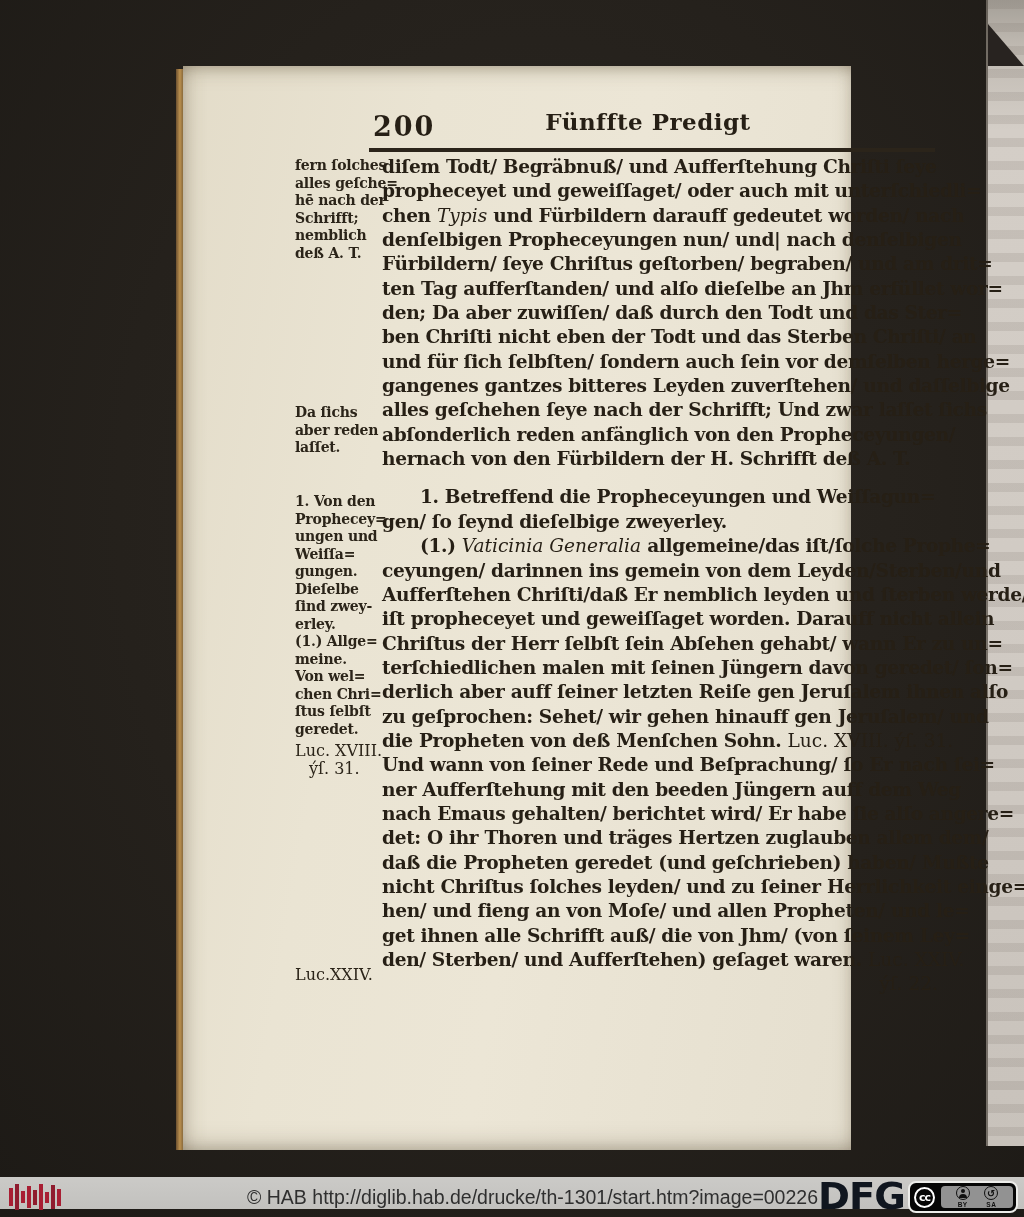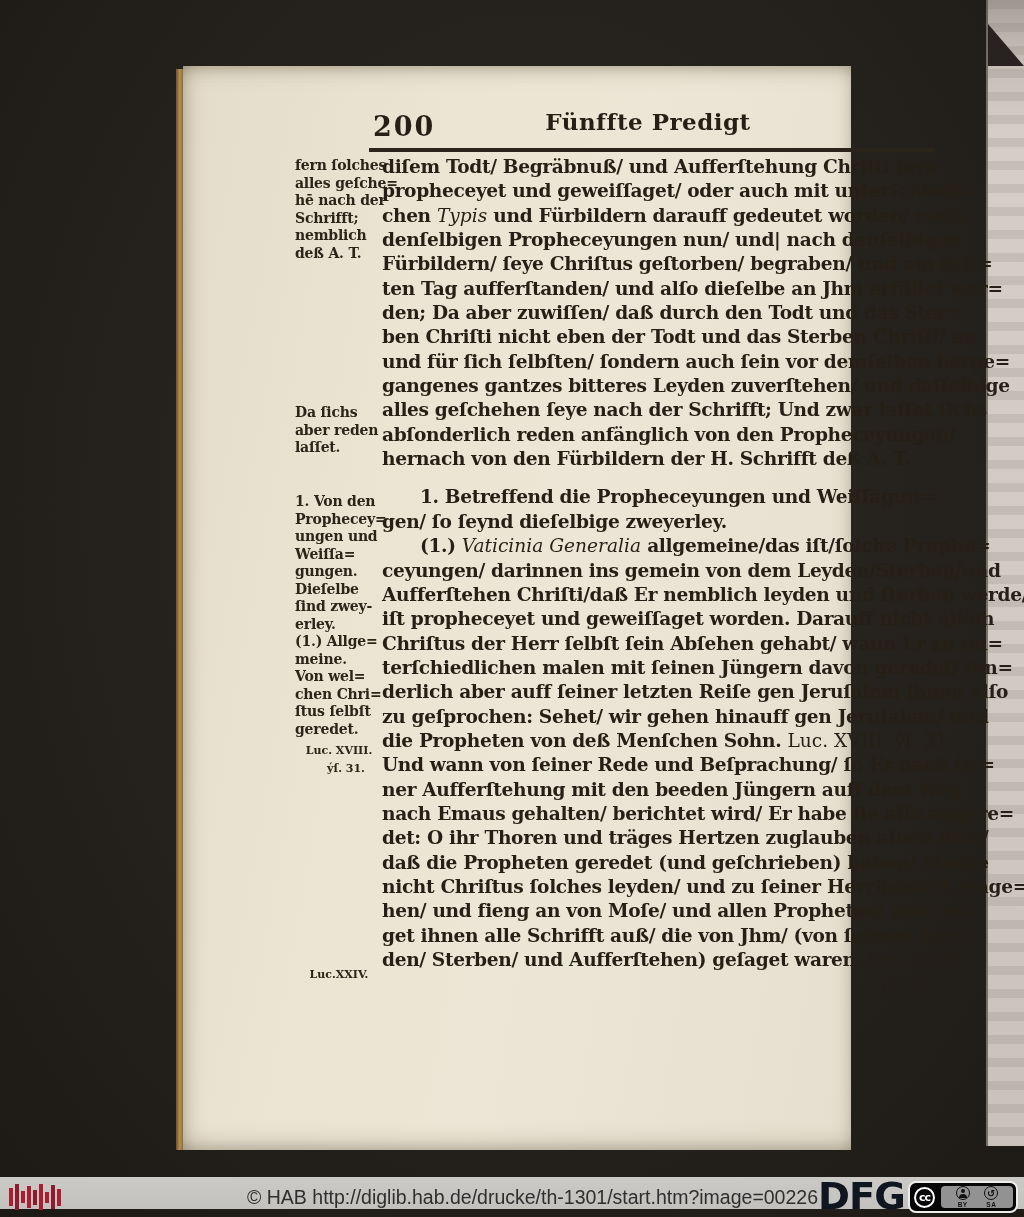--- a/index.html
+++ b/index.html
@@ -29,21 +29,21 @@
                       inset 0 -16px 26px -18px rgba(70,55,35,.5);
           color:#261f15; font-family:"DejaVu Serif", serif; }
 
   .pagenum  { position:absolute; left:190px; top:45px; font-size:27px; font-weight:bold; letter-spacing:2px; }
   .runtitle { position:absolute; left:200px; top:42px; width:530px; text-align:center;
               font-size:23px; font-weight:bold; letter-spacing:.5px; }
   .hrule    { position:absolute; left:186px; top:82px; width:566px; height:4px; background:#2b241a; }
 
   .margin-note { position:absolute; left:112px; width:88px; font-size:14px; line-height:17.5px;
                  font-weight:bold; color:#2b2419; letter-spacing:-0.2px; white-space:nowrap; }
-  .margin-note .mline.rm { font-weight:bold; font-size:11px; letter-spacing:0;text-align:center; }
+  .margin-note .mline.rm { font-weight:normal; font-size:16px; letter-spacing:0; }
 
   .bodytext { position:absolute; left:199px; top:89px; width:556px;
               font-size:18.6px; line-height:24.35px; font-weight:bold;
               letter-spacing:-0.35px; white-space:nowrap; }
   .bline.indent { padding-left:38px; }
   .bline.right  { text-align:right; white-space:normal; }
   .bodytext .it { font-style:italic; font-weight:normal; letter-spacing:0; }
   .bodytext .rm { font-weight:normal; letter-spacing:0; }
 
   

